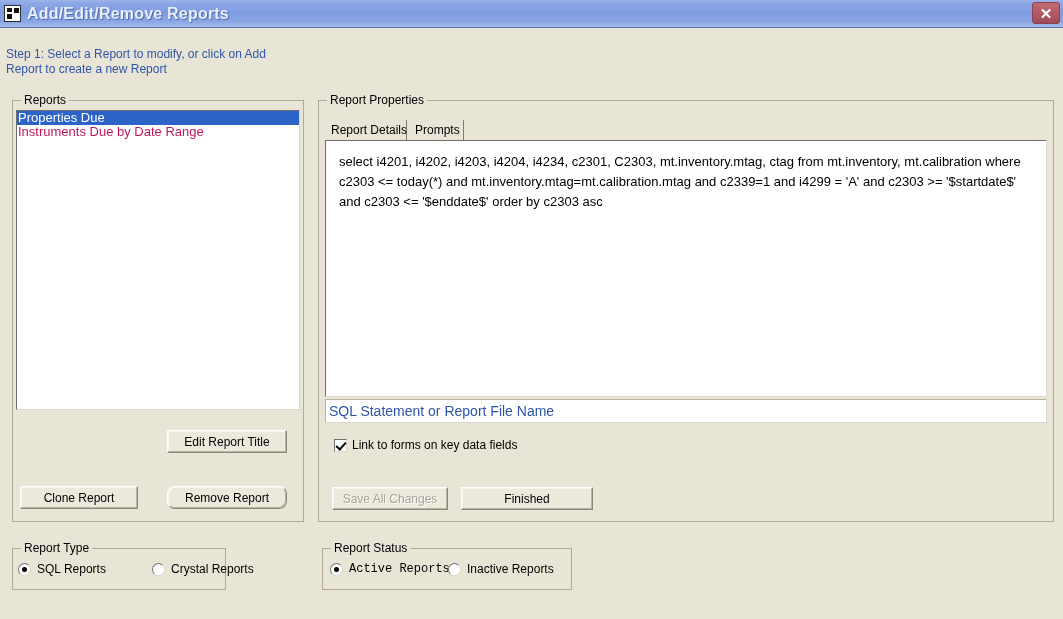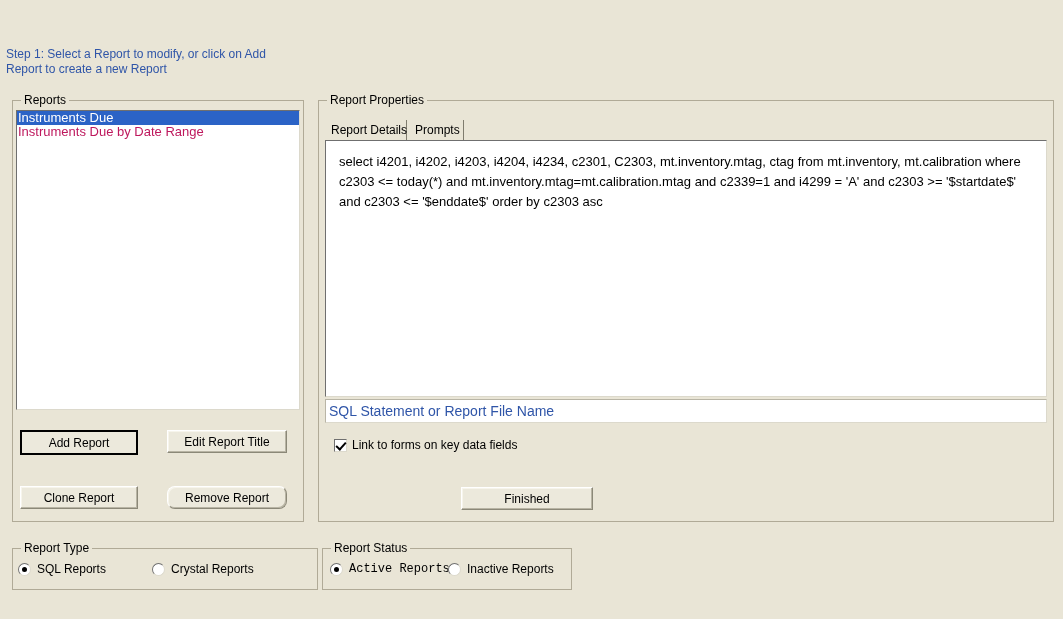--- a/index.html
+++ b/index.html
@@ -114,21 +114,21 @@
     left: 8px;
     background: #e9e5d6;
     padding: 0 3px;
     font-size: 12px;
     color: #000000;
     white-space: nowrap;
   }
 
   #grp-reports { left: 12px; top: 100px; width: 292px; height: 422px; }
   #grp-props   { left: 318px; top: 100px; width: 736px; height: 422px; }
-  #grp-type    { left: 12px; top: 548px; width: 306px; height: 42px; }
+  #grp-type    { left: 12px; top: 548px; width: 214px; height: 42px; }
   #grp-status  { left: 322px; top: 548px; width: 250px; height: 42px; }
 
   
   .listbox {
     position: absolute;
     left: 16px;
     top: 110px;
     width: 284px;
     height: 300px;
     background: #ffffff;
@@ -332,33 +332,39 @@
   #rad-sql      { left: 18px;  top: 562px; }
   #rad-crystal  { left: 152px; top: 562px; }
   #rad-active   { left: 330px; top: 562px; font-family: Liberation Mono, monospace; }
   #rad-inactive { left: 448px; top: 562px; }
 </style>
 </head>
 <body>
 
 <div id="app">
 
+  <div class="titlebar">
+    <div class="title-icon"></div>
+    <div class="title-text">Add/Edit/Remove Reports</div>
+    <div class="close-btn">
+      <span>✕</span>
+    </div>
+  </div>
 
   <div class="step-label" id="step1">Step 1: Select a Report to modify, or click on Add Report to create a new  Report</div>
 
   <div class="groupbox" id="grp-reports">
     <div class="gb-title">Reports</div>
   </div>
 
   <div class="listbox">
-    <div class="list-item selected">Instruments Due</div>
+    <div class="list-item selected">Properties Due</div>
     <div class="list-item">Instruments Due by Date Range</div>
   </div>
 
-  <div class="btn default" id="btn-add">Add Report</div>
   <div class="btn" id="btn-edit">Edit Report Title</div>
   <div class="btn" id="btn-clone">Clone Report</div>
   <div class="btn" id="btn-remove">Remove Report</div>
 
   <div class="groupbox" id="grp-props">
     <div class="gb-title">Report Properties</div>
   </div>
 
   <div class="tabstrip">
     <div class="tab active" id="tab-details">Report Details</div>
@@ -371,20 +377,21 @@
 
   <div class="captionbox">
     <span class="captiontext">SQL Statement or Report File Name</span>
   </div>
 
   <div class="checkrow">
     <div class="checkbox checked"></div>
     <span>Link to forms on key data fields</span>
   </div>
 
+  <div class="btn disabled" id="btn-save">Save All Changes</div>
   <div class="btn" id="btn-finish">Finished</div>
 
   <div class="groupbox" id="grp-type">
     <div class="gb-title">Report Type</div>
   </div>
   <div class="radiorow" id="rad-sql">
     <div class="radio on"></div>
     <span>SQL Reports</span>
   </div>
   <div class="radiorow" id="rad-crystal">

